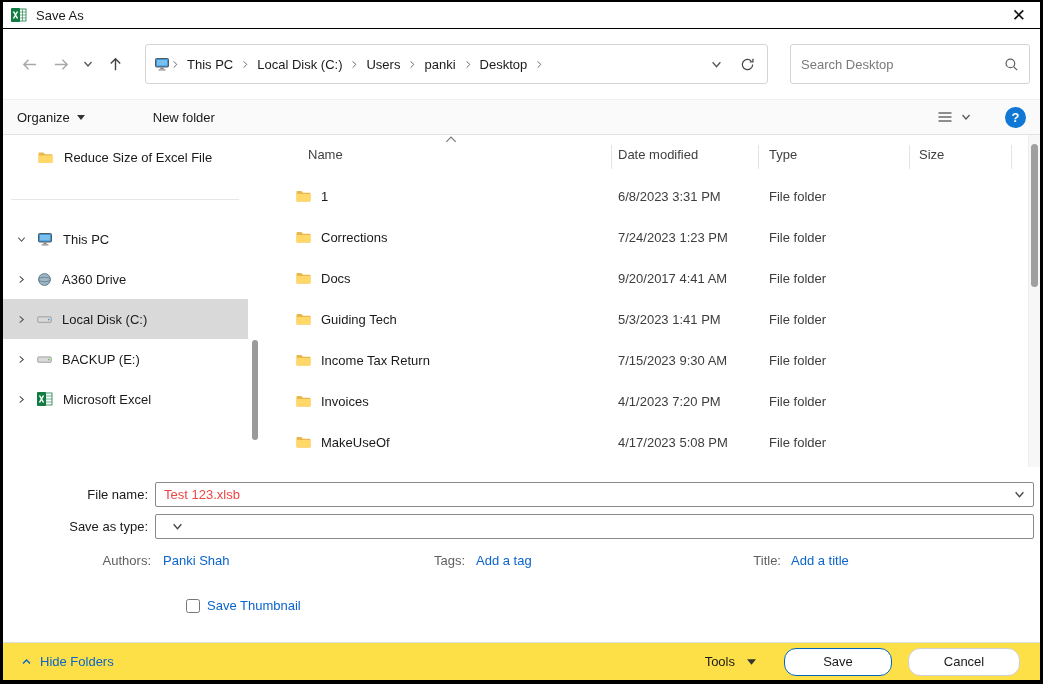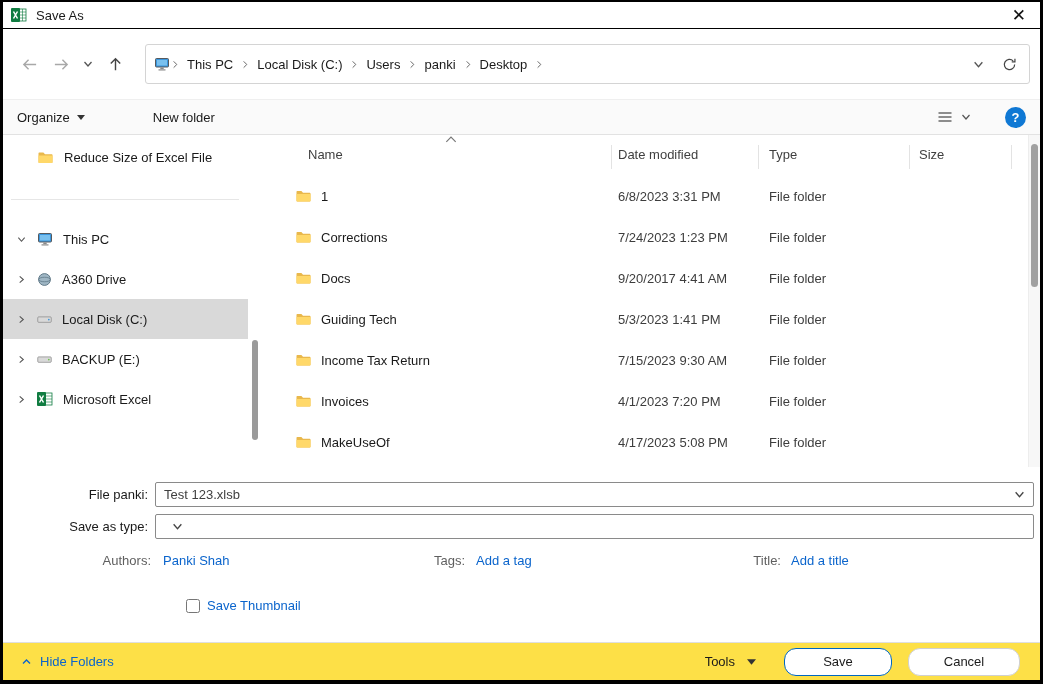--- a/index.html
+++ b/index.html
@@ -68,21 +68,21 @@
   .list-scroll { position:absolute; right:0; top:0; bottom:0; width:12px; background:#f7f7f7; border-left:1px solid #ededed; cursor:pointer; }
   .list-scroll .thumb { position:absolute; top:9px; left:2px; width:7px; height:143px; background:#a0a0a0; border-radius:4px; }
 
   
   .formarea { position:absolute; top:465px; left:0; right:0; height:175px; background:#fff; }
   .flabel { position:absolute; left:0; width:145px; text-align:right; color:#1a1a1a; }
   .fn-label { top:20px; } .st-label { top:52px; }
   .field { position:absolute; left:152px; right:6px; height:25px; border:1px solid #8a8a8a; border-radius:2px;
            background:#fff; display:flex; align-items:center; padding:0 8px; cursor:pointer; }
   .fn-field { top:15px; } .st-field { top:47px; }
-  .field input { border:none; outline:none; flex:1; font:inherit; color:#404040; background:transparent; }
+  .field input { border:none; outline:none; flex:1; font:inherit; color:#ef4444; background:transparent; }
   .field .seltext { flex:1; }
   .field .dd { display:flex; align-items:center; padding-left:8px; cursor:pointer; }
   .meta { position:absolute; top:86px; left:0; right:0; height:20px; }
   .meta .lab { position:absolute; color:#5f5f5f; }
   .meta .val { position:absolute; color:#0a64cc; cursor:pointer; }
   .lab-authors { left:0; width:148px; text-align:right; }
   .val-authors { left:160px; }
   .lab-tags { left:410px; width:52px; text-align:right; }
   .val-tags { left:473px; }
   .lab-title { left:700px; width:78px; text-align:right; }
@@ -197,20 +197,29 @@
         </span>
         <span>
           <svg width="15" height="15" viewBox="0 0 16 16">
             <path d="M13.5 8 a5.5 5.5 0 1 1 -1.6 -3.9" fill="none" stroke="#444" stroke-width="1.3"></path>
             <path d="M13.8 1.8 l0 3.4 l-3.4 0" fill="none" stroke="#444" stroke-width="1.3"></path>
           </svg>
         </span>
       </span>
     </div>
 
+    <div class="searchbox">
+      <input placeholder="Search Desktop" style="">
+      <span>
+        <svg width="15" height="15" viewBox="0 0 16 16">
+          <circle cx="6.8" cy="6.8" r="4.6" fill="none" stroke="#5f5f5f" stroke-width="1.3"></circle>
+          <line x1="10.2" y1="10.2" x2="14" y2="14" stroke="#5f5f5f" stroke-width="1.3"></line>
+        </svg>
+      </span>
+    </div>
   </div>
 
   <div class="toolbar">
     <span class="tool-btn">
       <span>Organize</span>
       <span>
         <svg width="8" height="5" viewBox="0 0 8 5">
             <path d="M0 0 h8 l-4 5 z" fill="#333"></path>
           </svg>
       </span>
@@ -434,21 +443,21 @@
         </div>
       </div>
     </div>
 
     <div class="list-scroll">
       <div class="thumb"></div>
     </div>
   </div>
 
   <div class="formarea">
-    <span class="flabel fn-label">File panki:</span>
+    <span class="flabel fn-label">File name:</span>
     <div class="field fn-field">
       <input value="Test 123.xlsb" style="">
       <span class="dd">
         <svg width="11" height="11" viewBox="0 0 10 10">
             <path d="M1.5 3 L5 7 L8.5 3" fill="none" stroke="#444" stroke-width="1.2"></path>
           </svg>
       </span>
     </div>
 
     <span class="flabel st-label">Save as type:</span>

